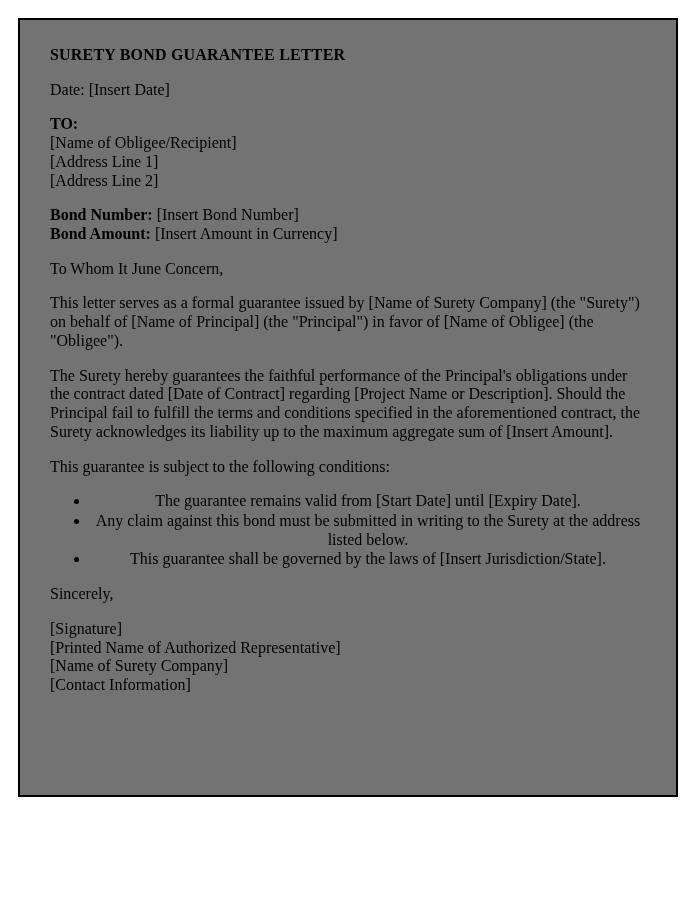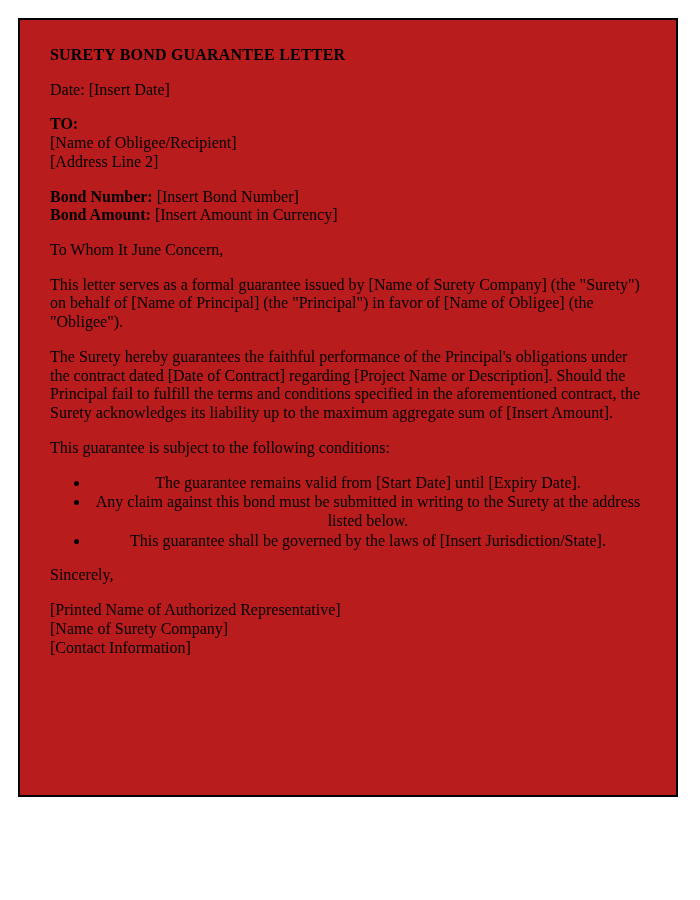--- a/index.html
+++ b/index.html
@@ -15,21 +15,21 @@
   }
   .frame {
     position: absolute;
     left: 18px;
     top: 18px;
     width: 660px;
     height: 779px;
     border: 2px solid #000000;
     padding: 26px 30px 20px 30px;
     overflow: hidden;
-    background: #b91c1c;
+    background: #737373;
   }
   p { margin: 0 0 16px 0; line-height: 1.17; }
   .block { margin: 0 0 16px 0; }
   .line { line-height: 1.17; }
   .bold { font-weight: bold; }
   .title { font-weight: bold; font-size: 16px; letter-spacing: 0.2px; }
   ul { margin: 0 0 16px 0; padding-left: 40px; text-align: center; }
   li { line-height: 1.17; margin: 0 0 1px 0; }
 </style>
 </head>
@@ -37,20 +37,21 @@
 
 <div class="frame">
 
   <p class="title">SURETY BOND GUARANTEE LETTER</p>
 
   <p>Date: [Insert Date]</p>
 
   <div class="block">
     <div class="line bold">TO:</div>
     <div class="line">[Name of Obligee/Recipient]</div>
+    <div class="line">[Address Line 1]</div>
     <div class="line">[Address Line 2]</div>
   </div>
 
   <div class="block">
     <div class="line">
       <span class="bold">Bond Number:</span>
       <span>[Insert Bond Number]</span>
     </div>
     <div class="line">
       <span class="bold">Bond Amount:</span>
@@ -69,18 +70,19 @@
   <ul>
     <li>The guarantee remains valid from [Start Date] until [Expiry Date].</li>
     <li>Any claim against this bond must be submitted in writing to the Surety at the address listed below.</li>
     <li>This guarantee shall be governed by the laws of [Insert Jurisdiction/State].</li>
   </ul>
 
 
   <p>Sincerely,</p>
 
   <div class="block">
+    <div class="line">[Signature]</div>
     <div class="line">[Printed Name of Authorized Representative]</div>
     <div class="line">[Name of Surety Company]</div>
     <div class="line">[Contact Information]</div>
   </div>
 
 </div>
 
 </body></html>

